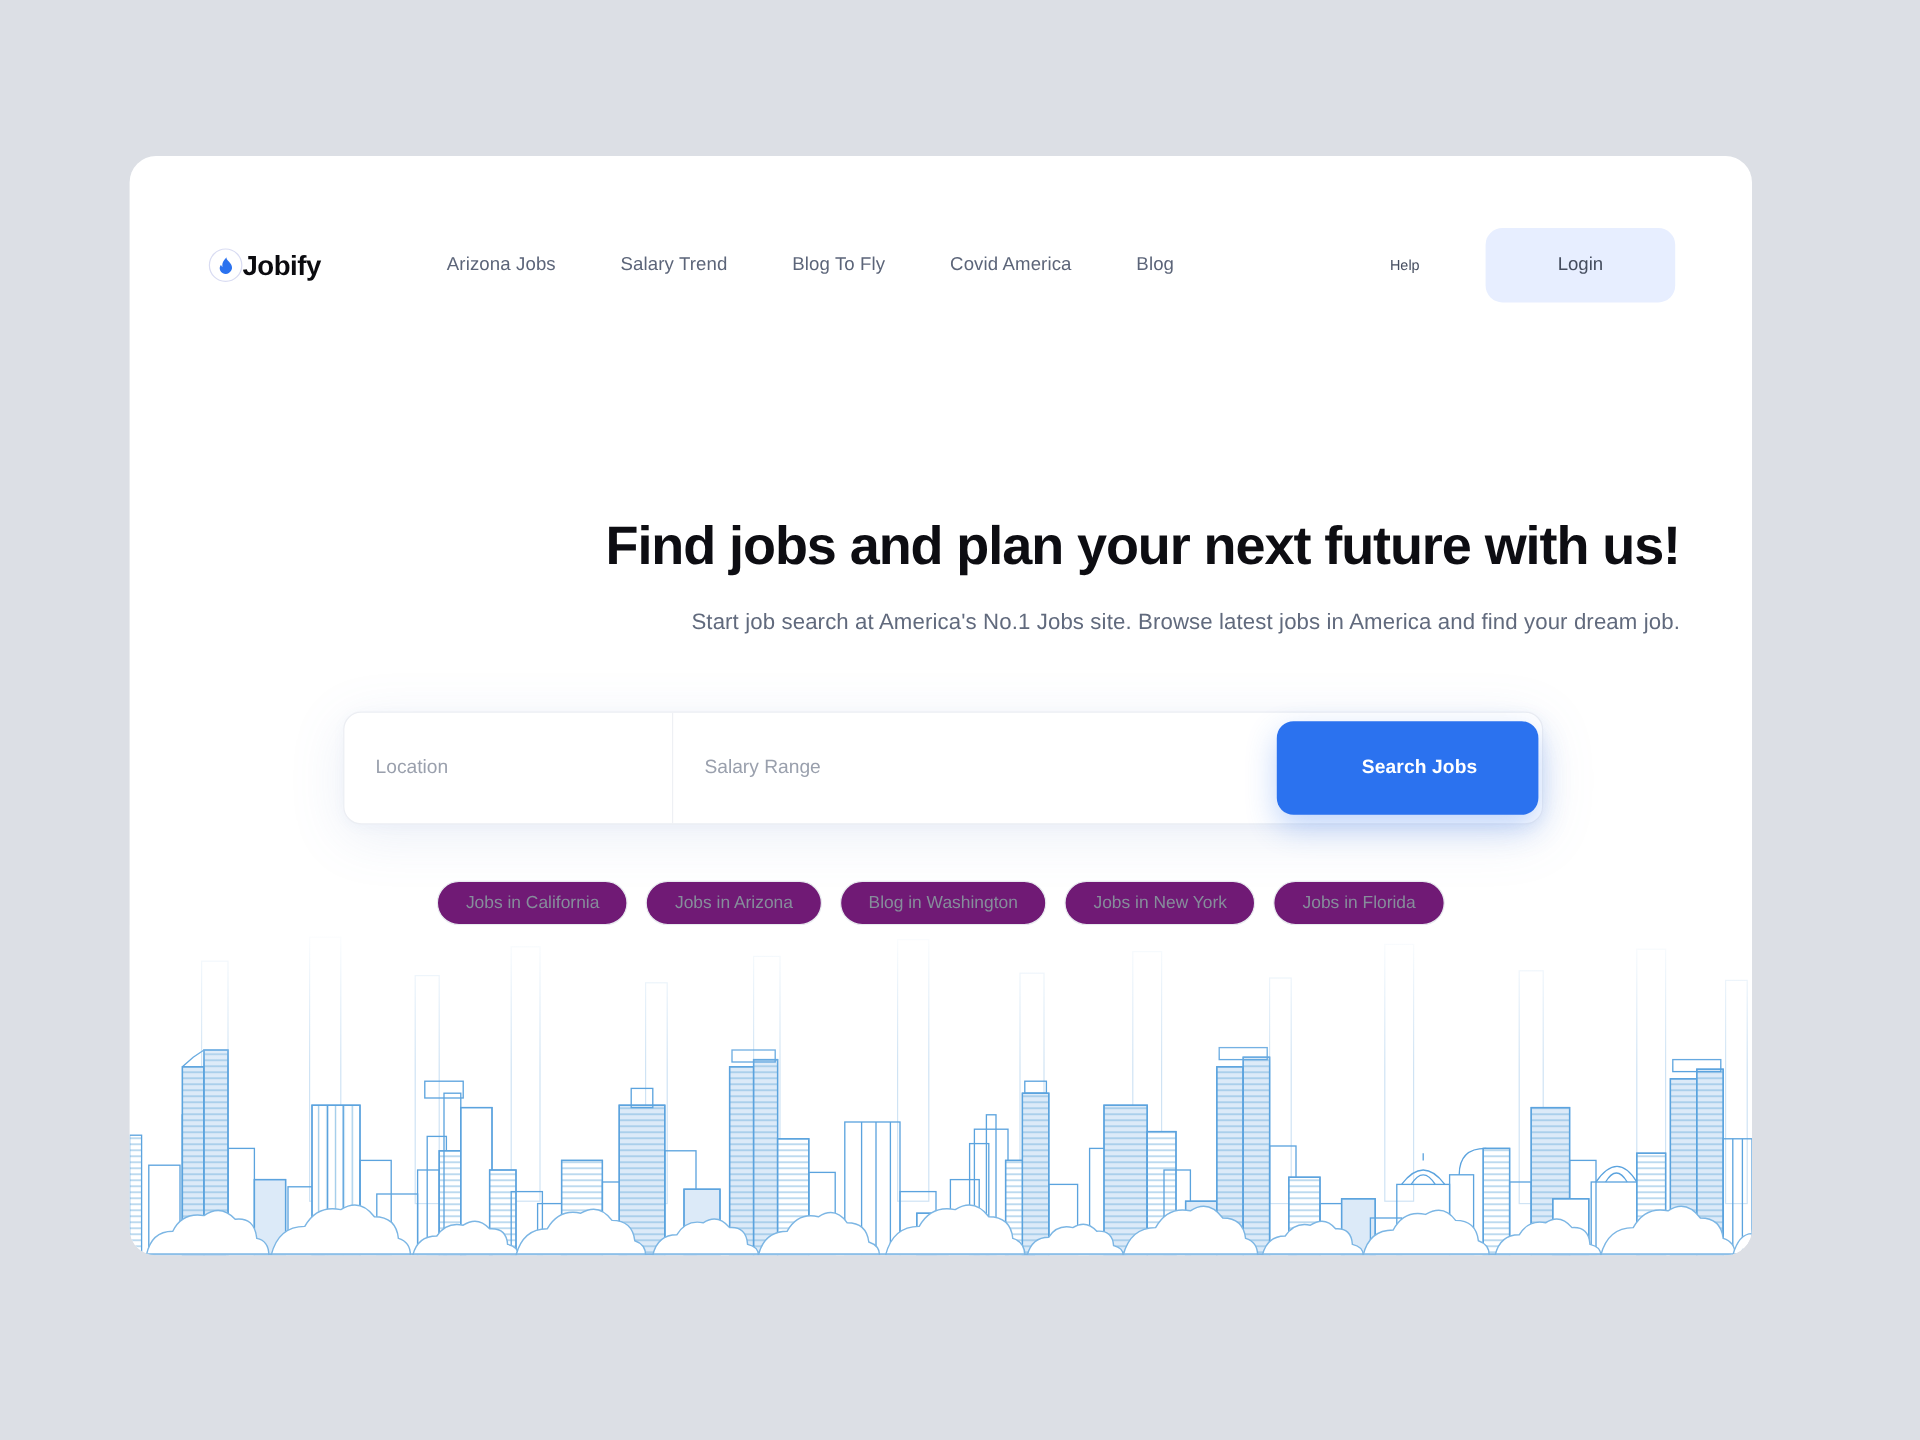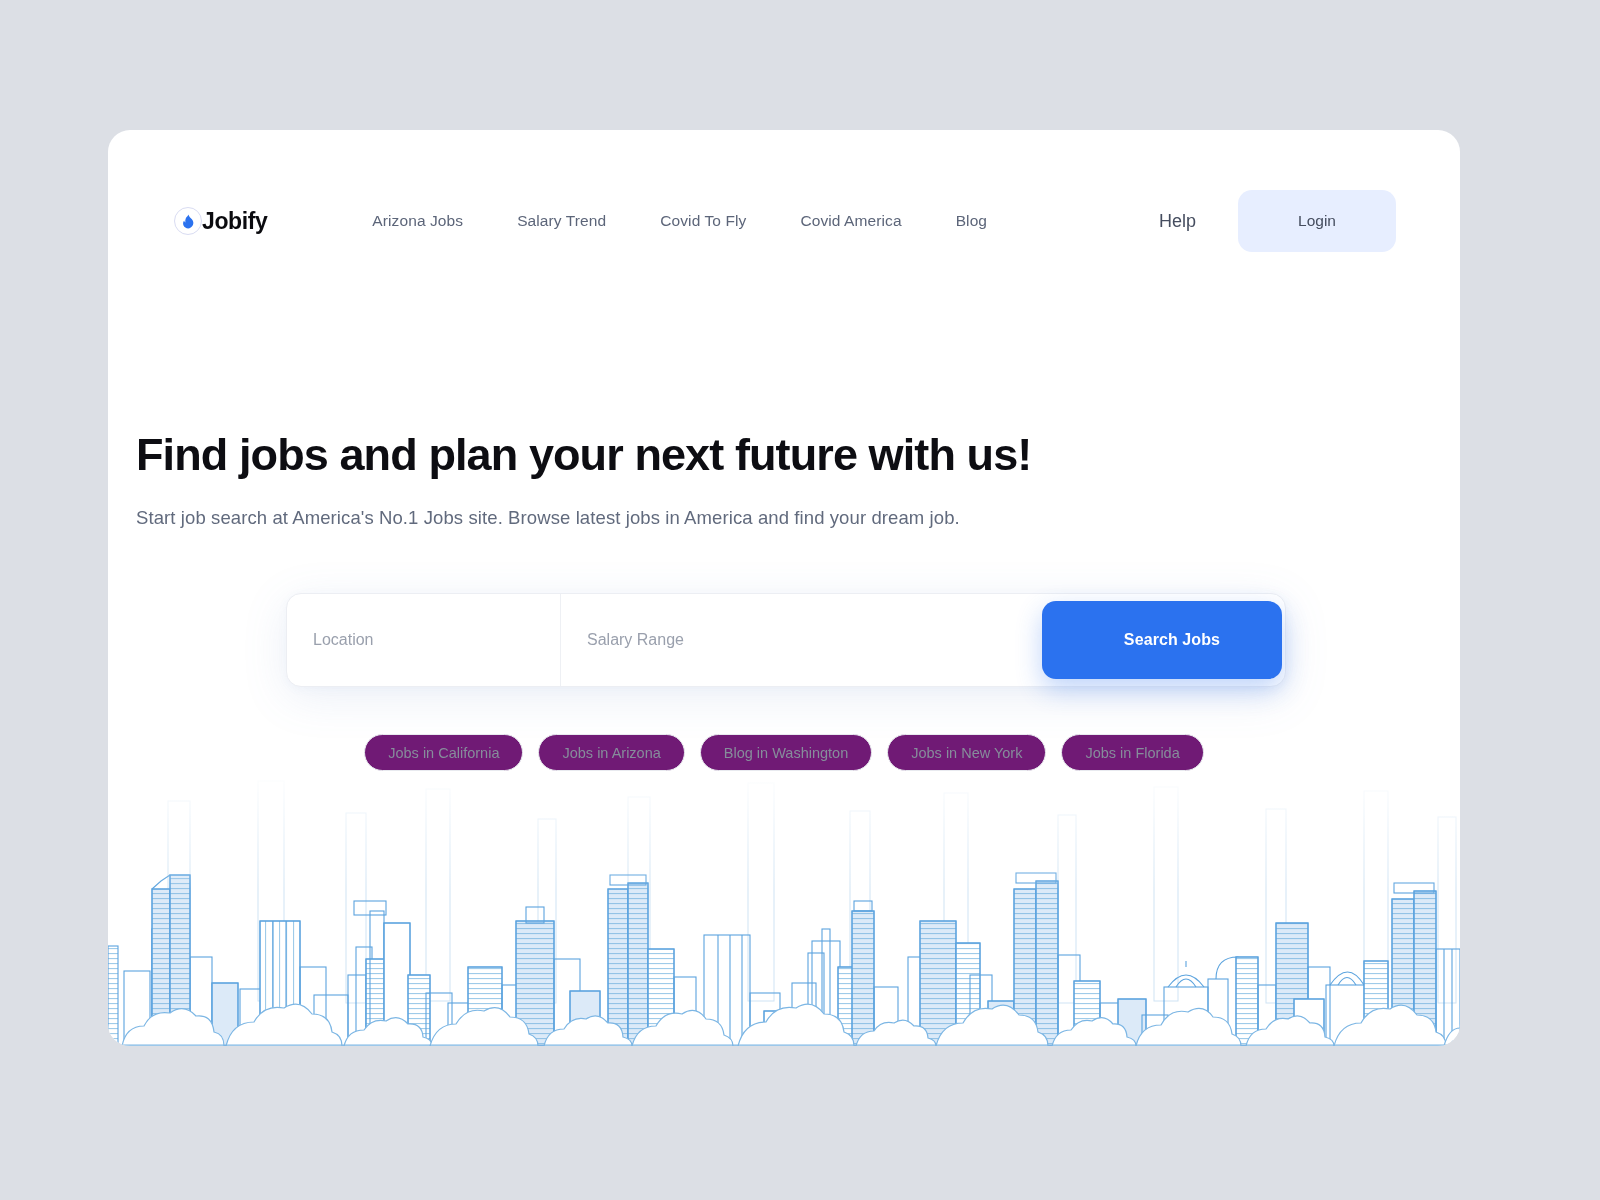--- a/index.html
+++ b/index.html
@@ -87,23 +87,23 @@
   }
 
   .header-right {
     margin-left: auto;
     display: flex;
     align-items: center;
     gap: 0;
   }
 
   .help-link {
-    font-size: 18px;
+    font-size: 12px;
     color: #454d5f;
-    padding-right: 42px;
+    padding-right: 55px;
     cursor: pointer;
   }
 
   .login-btn {
     width: 158px;
     height: 62px;
     border-radius: 14px;
     background: #e7eeff;
     border: none;
     color: #454d5f;
@@ -115,22 +115,22 @@
     justify-content: center;
     text-align: center;
   }
 
   
   .hero {
     position: absolute;
     left: 0;
     top: 300px;
     width: 100%;
-    text-align: left;
-    padding: 0 28px;
+    text-align: right;
+    padding: 0 60px;
   }
 
   .hero-title {
     font-size: 45px;
     font-weight: bold;
     color: #0d0d12;
     letter-spacing: -0.9px;
     line-height: 1.12;
   }
 
@@ -187,21 +187,21 @@
 
   .search-field input::placeholder {
     color: #9aa0ad;
   }
 
   .search-btn {
     position: absolute;
     right: 3px;
     top: 50%;
     transform: translateY(-50%);
-    width: 240px;
+    width: 218px;
     height: 78px;
     border-radius: 14px;
     background: #2b72ef;
     border: none;
     color: #ffffff;
     font-size: 16px;
     font-weight: bold;
     font-family: "Liberation Sans", sans-serif;
     cursor: pointer;
     letter-spacing: 0.1px;
@@ -265,21 +265,21 @@
                      C0.7 9.7 1.1 8.0 2.2 6.6 C2.3 7.5 2.7 8.1 3.4 8.4
                      C3.0 6.3 3.6 4.5 4.6 3.1 C5.4 2.0 6.2 1.3 6.5 0.4 Z" fill="#2b72ef"></path>
           </svg>
         </span>
         <span class="brand-name">Jobify</span>
       </div>
 
       <nav class="nav">
         <span class="nav-link">Arizona Jobs</span>
         <span class="nav-link">Salary Trend</span>
-        <span class="nav-link">Covid To Fly</span>
+        <span class="nav-link">Blog To Fly</span>
         <span class="nav-link">Covid America</span>
         <span class="nav-link">Blog</span>
       </nav>
 
       <div class="header-right">
         <span class="help-link">Help</span>
         <button class="login-btn">Login</button>
       </div>
 
     </div>

